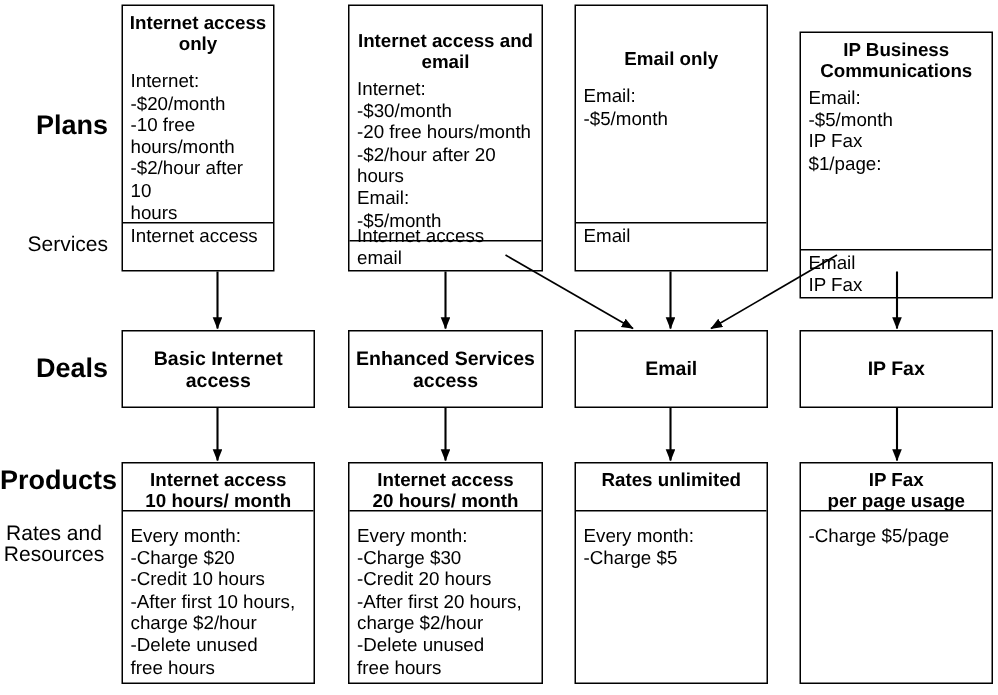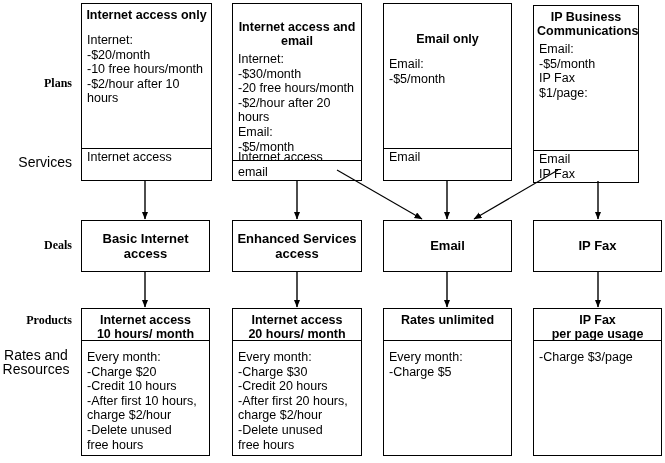--- a/index.html
+++ b/index.html
@@ -7,21 +7,21 @@
     width:665px;height:463px;background:#ffffff;
     font-family:"Liberation Sans","DejaVu Sans",sans-serif;
     -webkit-font-smoothing:none;
   }
   #canvas{position:relative;width:665px;height:463px;overflow:hidden;}
 
   .row-label{
     position:absolute;text-align:right;color:#000;
     font-size:14px;line-height:14px;
   }
-  .row-label.bold{font-weight:bold;font-size:12px;font-family:Liberation Serif, serif;}
+  .row-label.bold{font-weight:bold;font-size:18px;}
 
   .box{
     position:absolute;border:1.5px solid #000;box-sizing:border-box;
     background:#fff;
   }
   .cell-top{
     position:absolute;left:0;right:0;top:0;box-sizing:border-box;
     border-bottom:1.5px solid #000;
   }
   .cell-bot{
@@ -54,21 +54,21 @@
 
 <div id="canvas">
 
   <div class="row-label bold" style="left:0;top:76px;width:72px;">Plans</div>
   <div class="row-label" style="left:0;top:155px;width:72px;">Services</div>
   <div class="row-label bold" style="left:0;top:238px;width:72px;">Deals</div>
   <div class="row-label bold" style="left:0;top:313px;width:72px;">Products</div>
   <div class="row-label" style="left:0;top:348px;width:72px;white-space:pre-line;text-align:center;">Rates and
 Resources</div>
 
-  <div class="box" style="left:81px;top:3px;width:131px;height:178px;">
+  <div class="box" style="left:81px;top:3px;width:102px;height:178px;">
     <div class="cell-top" style="height:145px;">
       <div class="title" style="white-space:pre-line;">Internet access only</div>
       <div class="body-text pad-top">Internet:
 -$20/month
 -10 free hours/month
 -$2/hour after 10
   hours</div>
     </div>
     <div class="cell-bot" style="height:33px;">
       <div class="svc-text">Internet access</div>
@@ -97,21 +97,21 @@
     <div class="cell-top" style="height:145px;">
       <div class="title" style="white-space:pre-line;margin-top:24px;">Email  only</div>
       <div class="body-text pad-top">Email:
 -$5/month</div>
     </div>
     <div class="cell-bot" style="height:33px;">
       <div class="svc-text">Email</div>
     </div>
   </div>
 
-  <div class="box" style="left:533px;top:5px;width:106px;height:178px;padding-left:22px;">
+  <div class="box" style="left:533px;top:21px;width:129px;height:178px;padding-left:22px;">
     <div class="cell-top" style="height:145px;">
       <div class="title" style="white-space:pre-line;">IP Business
 Communications</div>
       <div class="body-text">Email:
 -$5/month
 IP Fax
 $1/page:</div>
     </div>
     <div class="cell-bot" style="height:33px;">
       <div class="svc-text">Email
@@ -175,21 +175,21 @@
 -Charge $5</div>
     </div>
   </div>
 
   <div class="box" style="left:533px;top:308px;width:129px;height:148px;">
     <div class="cell-top" style="height:32px;">
       <div class="title" style="white-space:pre-line;">IP Fax
 per page usage</div>
     </div>
     <div class="cell-bot" style="height:116px;">
-      <div class="body-text pad-top">-Charge $3/page</div>
+      <div class="body-text pad-top">-Charge $5/page</div>
     </div>
   </div>
 
   <svg id="arrows" viewBox="0 0 665 463">
     <defs>
       <marker id="ah" markerWidth="9" markerHeight="9" refX="7.5" refY="3.2" orient="auto" markerUnits="userSpaceOnUse">
         <path d="M0,0 L8,3.2 L0,6.4 z" fill="#000"></path>
       </marker>
     </defs>
 

